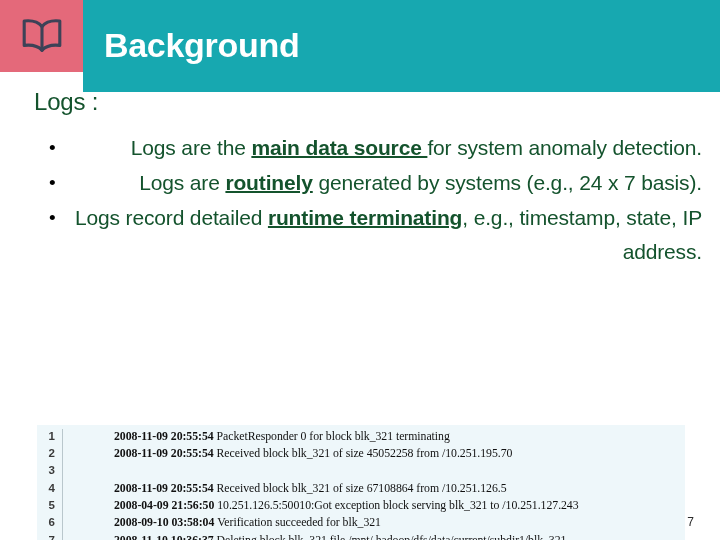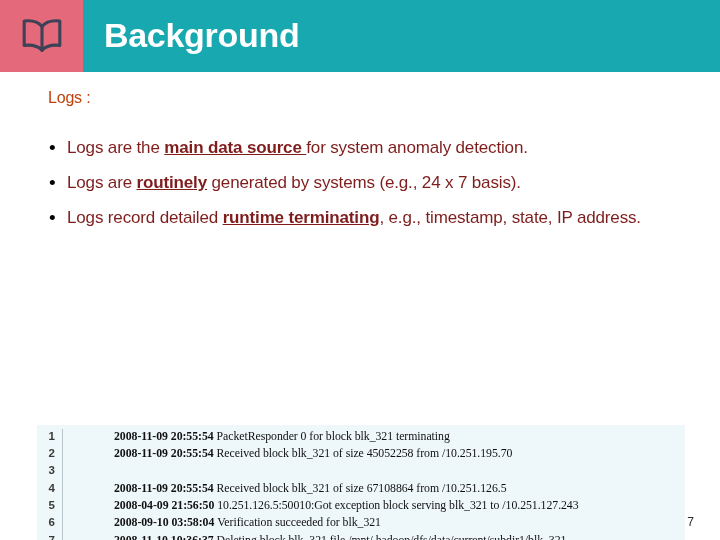--- a/index.html
+++ b/index.html
@@ -14,21 +14,21 @@
     overflow: hidden;
     position: relative;
   }
 
   
   .slide-header {
     position: absolute;
     top: 0;
     left: 0;
     width: 720px;
-    height: 72px;
+    height: 92px;
     display: flex;
     align-items: stretch;
   }
   .header-icon-box {
     width: 83px;
     height: 72px;
     background: #e4697a;
     display: flex;
     align-items: center;
     justify-content: center;
@@ -57,23 +57,23 @@
   
   .content {
     position: absolute;
     top: 72px;
     left: 0;
     width: 720px;
   }
   .lead-label {
     position: absolute;
     top: 18px;
-    left: 48px;
-    font-size: 16px;
-    color: #c2410c;
+    left: 34px;
+    font-size: 24px;
+    color: #14532d;
     line-height: 1;
     letter-spacing: -0.2px;
     white-space: nowrap;
   }
   .bullet-list {
     position: absolute;
     top: 59px;
     left: 30px;
     width: 672px;
   }
@@ -87,24 +87,25 @@
     flex: 0 0 37px;
     text-align: left;
     padding-left: 19px;
     font-size: 19px;
     line-height: 34px;
     color: #000000;
     box-sizing: border-box;
   }
   .bullet-text {
     flex: 1 1 auto;
-    font-size: 17px;
+    font-size: 21px;
     line-height: 34px;
-    color: #7f1d1d;
+    color: #14532d;
     letter-spacing: -0.15px;
+    text-align: right;
   }
   .bullet-text b {
     font-weight: bold;
     text-decoration: underline;
     text-underline-offset: 1px;
   }
 
   
   .log-block {
     position: absolute;

